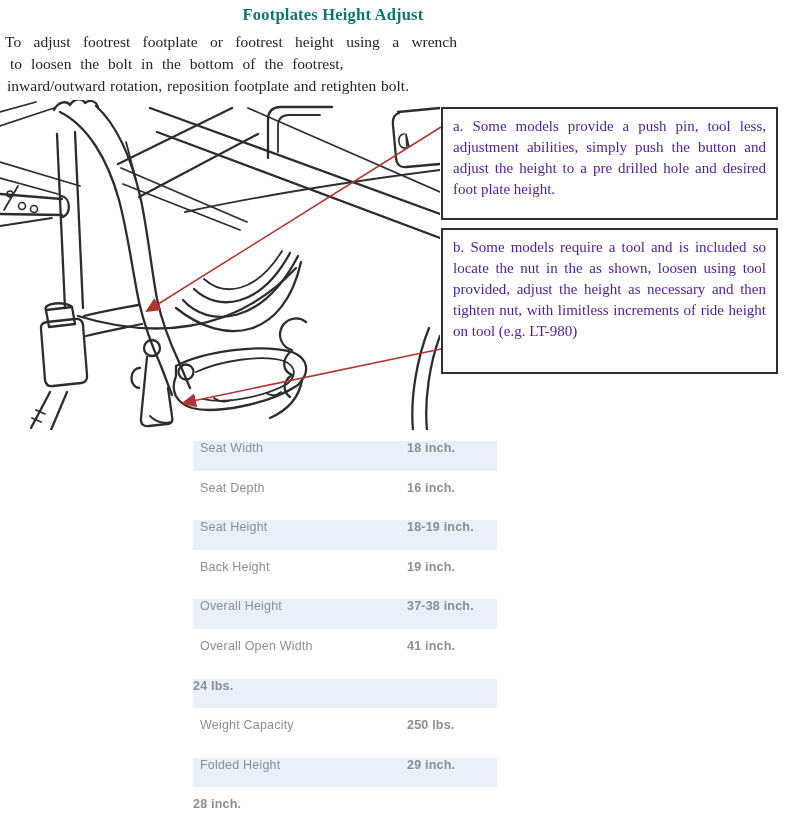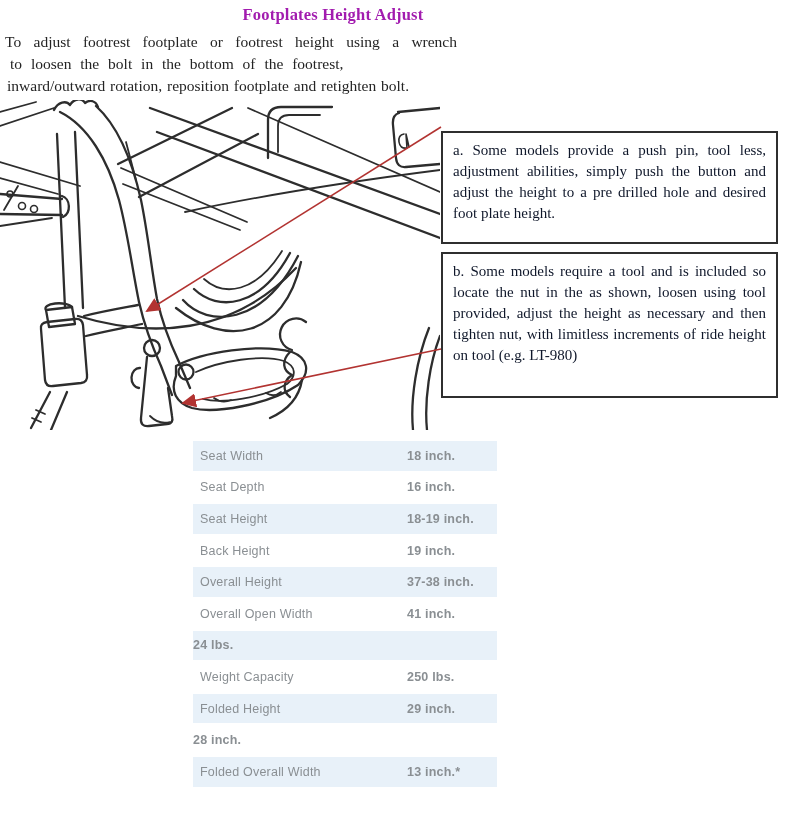--- a/index.html
+++ b/index.html
@@ -3,43 +3,42 @@
 <meta charset="utf-8">
 <style>
   html,body{margin:0;padding:0;background:#ffffff;}
   #page{
     position:relative;width:795px;height:816px;background:#fff;overflow:hidden;
     font-family:"Liberation Serif", serif;color:#1e1e1e;
   }
   
   .doc-title{
     position:absolute;left:0;top:5px;width:666px;text-align:center;
-    font-weight:bold;font-size:16.5px;letter-spacing:.2px;color:#a21caf;
+    font-weight:bold;font-size:16.5px;letter-spacing:.2px;color:#0f766e;
   }
   .intro{position:absolute;left:5px;top:31px;width:452px;font-size:15.5px;line-height:22px;color:#242424;}
   .intro .l1{text-align:justify;text-align-last:justify;}
   .intro .l2{padding-left:5px;word-spacing:5px;}
   .intro .l3{padding-left:2px;word-spacing:1px;}
   
   .figure-svg{position:absolute;left:0;top:100px;}
   .overlay-svg{position:absolute;left:0;top:0;pointer-events:none;}
   .callout{
     position:absolute;left:441px;width:313px;border:2px solid #2f2f2f;background:#fff;
-    padding:7px 10px 6px 10px;font-size:15px;line-height:21px;color:#0f172a;
+    padding:7px 10px 6px 10px;font-size:15px;line-height:21px;color:#4c1d95;
     text-align:justify;
-    margin-top:24px;
   }
   #callout-a{top:107px;height:96px;}
   #callout-b{top:228px;height:129px;}
   
   .spec-table{
     position:absolute;left:193px;top:441px;width:304px;
     font-family:"Liberation Sans", sans-serif;font-size:12.5px;color:#8a8f93;
   }
-  .spec-row{height:29.6px;display:flex;align-items:center;margin-bottom:2px;background:#fff;}
+  .spec-row{height:29.6px;display:flex;align-items:flex-start;margin-bottom:10px;background:#fff;}
   .spec-row:nth-child(odd){background:#e8f1f9;}
   .spec-label{padding-left:7px;width:207px;letter-spacing:.2px;}
   .spec-value{letter-spacing:.2px;font-weight:bold;}
 </style>
 </head>
 <body>
 
 <div id="page">
 
   <div class="doc-title">Footplates Height Adjust</div>

